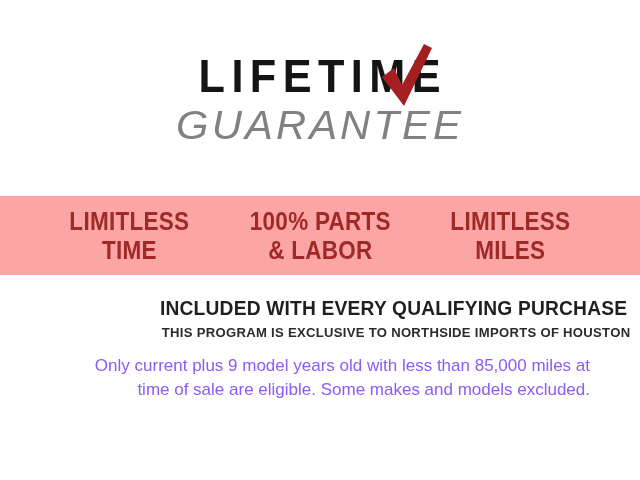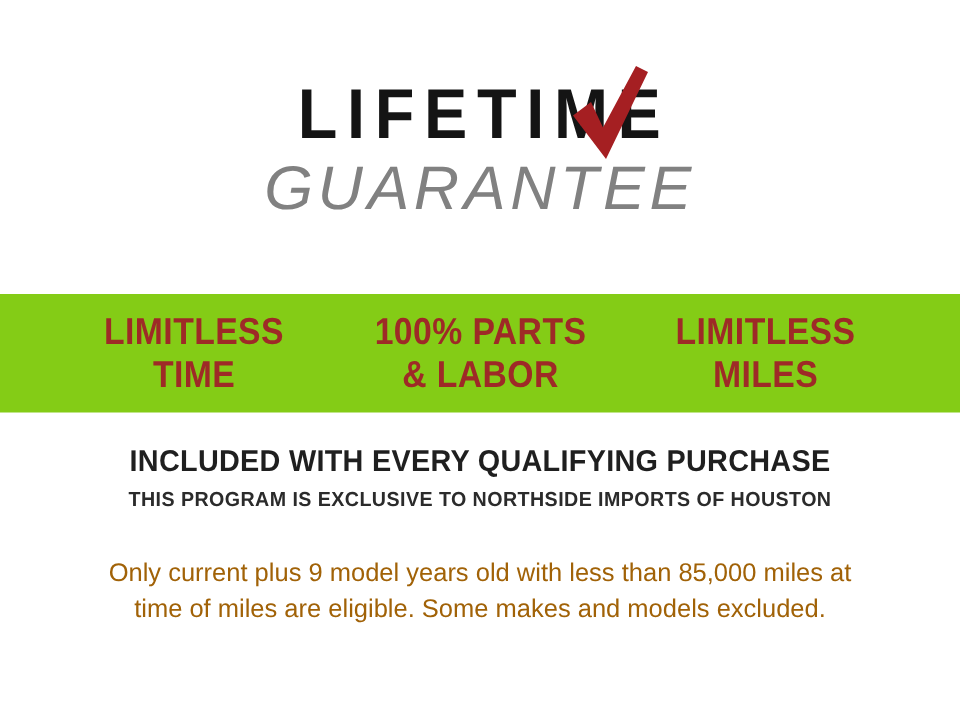--- a/index.html
+++ b/index.html
@@ -73,21 +73,21 @@
     transform: scaleX(1.02);
   }
 
   
   .feature-band {
     position: absolute;
     top: 196px;
     left: 0;
     width: 640px;
     height: 79px;
-    background: #84cc16;
+    background: #fca5a5;
     display: flex;
     align-items: center;
     justify-content: space-between;
     box-sizing: border-box;
     padding: 0 34px;
   }
   .feature {
     flex: 1 1 0;
     text-align: center;
     color: #9e2a27;
@@ -99,21 +99,21 @@
     transform: scaleX(0.9);
   }
   .feature .l2 { display: block; }
 
   
   .lower {
     position: absolute;
     top: 275px;
     left: 0;
     width: 640px;
-    text-align: center;
+    text-align: right;
   }
   .headline {
     font-family: "Liberation Sans", sans-serif;
     font-weight: 700;
     font-size: 20px;
     color: #1f1f1f;
     letter-spacing: 0.2px;
     margin-top: 22px;
     transform: scaleX(0.96);
   }
@@ -123,23 +123,23 @@
     font-size: 13.5px;
     color: #2b2b2b;
     letter-spacing: 0.3px;
     margin-top: 5px;
     transform: scaleX(0.97);
   }
   .fineprint {
     font-family: "Liberation Sans", sans-serif;
     font-weight: 400;
     font-size: 17px;
-    color: #a16207;
+    color: #8b5cf6;
     line-height: 1.42;
-    margin: 30px auto 0;
+    margin: 14px auto 0;
     width: 540px;
   }
   .fineprint span { display: block; }
 </style>
 </head>
 <body>
 
 <div class="ad">
 
   <div class="logo-block">
@@ -167,17 +167,17 @@
       <span class="l1">LIMITLESS</span>
       <span class="l2">MILES</span>
     </div>
   </div>
 
   <div class="lower">
     <div class="headline">INCLUDED WITH EVERY QUALIFYING PURCHASE</div>
     <div class="subhead">THIS PROGRAM IS EXCLUSIVE TO NORTHSIDE IMPORTS OF HOUSTON</div>
     <div class="fineprint">
       <span>Only current plus 9 model years old with less than 85,000 miles at</span>
-      <span>time of miles are eligible. Some makes and models excluded.</span>
+      <span>time of sale are eligible. Some makes and models excluded.</span>
     </div>
   </div>
 
 </div>
 
 </body></html>

